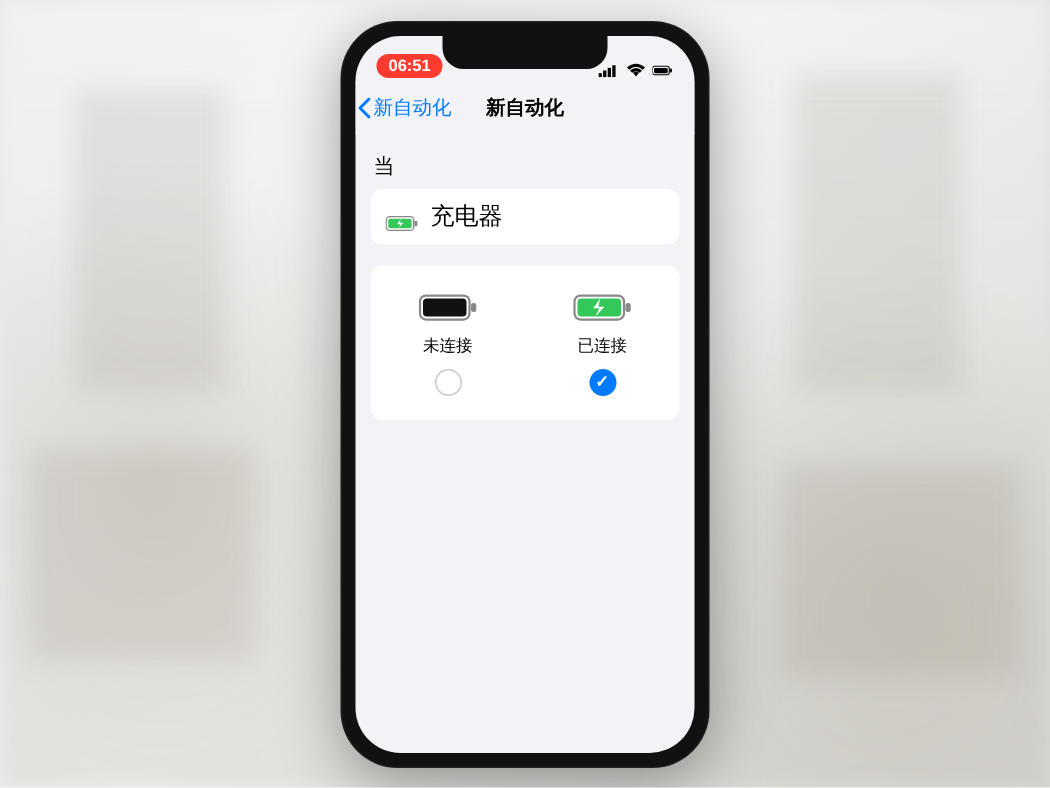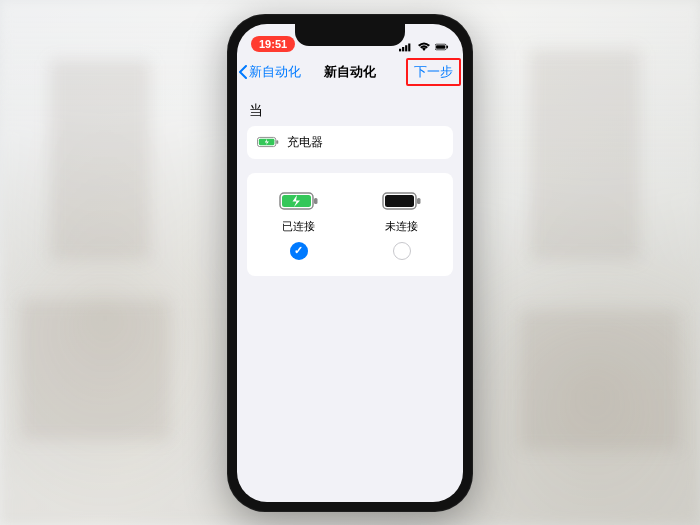--- a/index.html
+++ b/index.html
@@ -56,21 +56,21 @@
   .nav-title { font-size:13px; font-weight:600; color:#000;
     position:absolute; left:50%; transform:translateX(-50%); }
   .nav-next {
     color:#007aff; font-size:13px; padding:3px 6px;
     border:2px solid #ff1a1a; border-radius:2px;
   }
   .content { padding:8px 10px; }
   .when-label { font-size:14px; color:#000; margin:4px 2px 6px; }
   .trigger-row {
     background:#fff; border-radius:8px; padding:8px 10px;
-    display:flex; align-items:center; gap:8px; font-size:12px; color:#000;
+    display:flex; align-items:flex-end; gap:8px; font-size:16px; color:#000;
   }
   .charger-mini { width:22px; height:12px; position:relative; }
   .options-card {
     background:#fff; border-radius:8px; margin-top:14px;
     padding:18px 0 16px;
     display:flex; justify-content:space-around;
   }
   .option { display:flex; flex-direction:column; align-items:center; gap:8px; width:50%; }
   .opt-icon { width:40px; height:20px; display:flex; align-items:center; justify-content:center; }
   .opt-label { font-size:11px; color:#000; }
@@ -90,21 +90,21 @@
 <div class="bg-rect" style="left:20px;top:300px;width:150px;height:140px"></div>
 <div class="bg-rect" style="right:20px;top:310px;width:160px;height:140px"></div>
 <div class="bg-rect" style="left:50px;top:60px;width:100px;height:200px"></div>
 <div class="bg-rect" style="right:60px;top:50px;width:110px;height:210px"></div>
 
 <div class="phone">
   <div class="screen">
     <div class="notch"></div>
 
     <div class="statusbar">
-      <span class="time-pill">19:51</span>
+      <span class="time-pill">06:51</span>
       <div class="status-right">
         <svg class="signal" viewBox="0 0 16 10">
             <rect x="0" y="7" width="2.5" height="3" fill="#000"></rect>
             <rect x="3.5" y="5" width="2.5" height="5" fill="#000"></rect>
             <rect x="7" y="3" width="2.5" height="7" fill="#000"></rect>
             <rect x="10.5" y="1" width="2.5" height="9" fill="#000"></rect>
           </svg>
         <svg class="wifi" viewBox="0 0 14 10">
             <path d="M7 9 L5 6.5 Q7 5 9 6.5 Z M3 5 Q7 1.5 11 5 L9.5 6.5 Q7 4.5 4.5 6.5 Z M1 3 Q7 -2 13 3 L11.5 4.5 Q7 0.5 2.5 4.5 Z" fill="#000"></path>
           </svg>
@@ -117,23 +117,20 @@
     </div>
 
     <div class="navbar">
       <div class="nav-back">
         <svg width="8" height="14" viewBox="0 0 8 14">
             <path d="M7 1 L1 7 L7 13" stroke="#007aff" stroke-width="2" fill="none" stroke-linecap="round" stroke-linejoin="round"></path>
           </svg>
         <span>新自动化</span>
       </div>
       <div class="nav-title">新自动化</div>
-      <div class="nav-next">
-        <span>下一步</span>
-      </div>
     </div>
 
     <div class="content">
       <div class="when-label">当</div>
 
       <div class="trigger-row">
         <span class="charger-mini">
           <svg viewBox="0 0 24 12" width="22" height="12">
             <rect x="0.5" y="1" width="20" height="10" rx="2.5" fill="none" stroke="#888" stroke-width="1"></rect>
             <rect x="2" y="2.5" width="17" height="7" rx="1.5" fill="#34c759"></rect>
@@ -142,37 +139,37 @@
           </svg>
         </span>
         <span>充电器</span>
       </div>
 
       <div class="options-card">
         <div class="option">
           <div class="opt-icon">
             <svg viewBox="0 0 40 20" width="40" height="20">
               <rect x="1" y="2" width="33" height="16" rx="4" fill="none" stroke="#888" stroke-width="1.5"></rect>
+              <rect x="3" y="4" width="29" height="12" rx="2.5" fill="#111"></rect>
+              <rect x="35" y="7" width="3.5" height="6" rx="1.5" fill="#888"></rect>
+            </svg>
+          </div>
+          <div class="opt-label">未连接</div>
+          <div class="radio unchecked"></div>
+        </div>
+
+        <div class="option">
+          <div class="opt-icon">
+            <svg viewBox="0 0 40 20" width="40" height="20">
+              <rect x="1" y="2" width="33" height="16" rx="4" fill="none" stroke="#888" stroke-width="1.5"></rect>
               <rect x="3" y="4" width="29" height="12" rx="2.5" fill="#34c759"></rect>
               <rect x="35" y="7" width="3.5" height="6" rx="1.5" fill="#888"></rect>
               <path d="M18 4 L13.5 10.5 L17.5 10.5 L15 16 L21 9.5 L17 9.5 Z" fill="#fff"></path>
             </svg>
           </div>
           <div class="opt-label">已连接</div>
           <div class="radio checked"></div>
         </div>
-
-        <div class="option">
-          <div class="opt-icon">
-            <svg viewBox="0 0 40 20" width="40" height="20">
-              <rect x="1" y="2" width="33" height="16" rx="4" fill="none" stroke="#888" stroke-width="1.5"></rect>
-              <rect x="3" y="4" width="29" height="12" rx="2.5" fill="#111"></rect>
-              <rect x="35" y="7" width="3.5" height="6" rx="1.5" fill="#888"></rect>
-            </svg>
-          </div>
-          <div class="opt-label">未连接</div>
-          <div class="radio unchecked"></div>
-        </div>
       </div>
     </div>
 
   </div>
 </div>
 
 </body></html>

